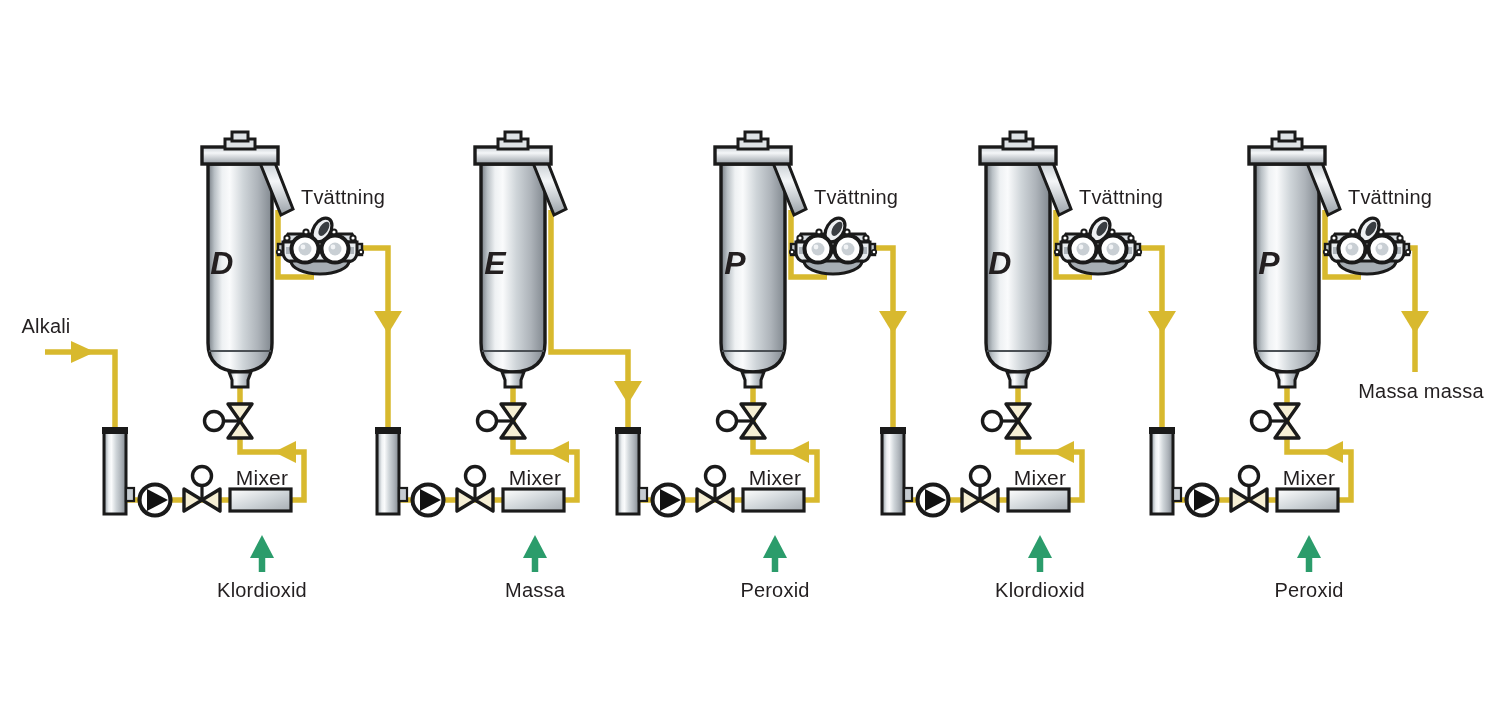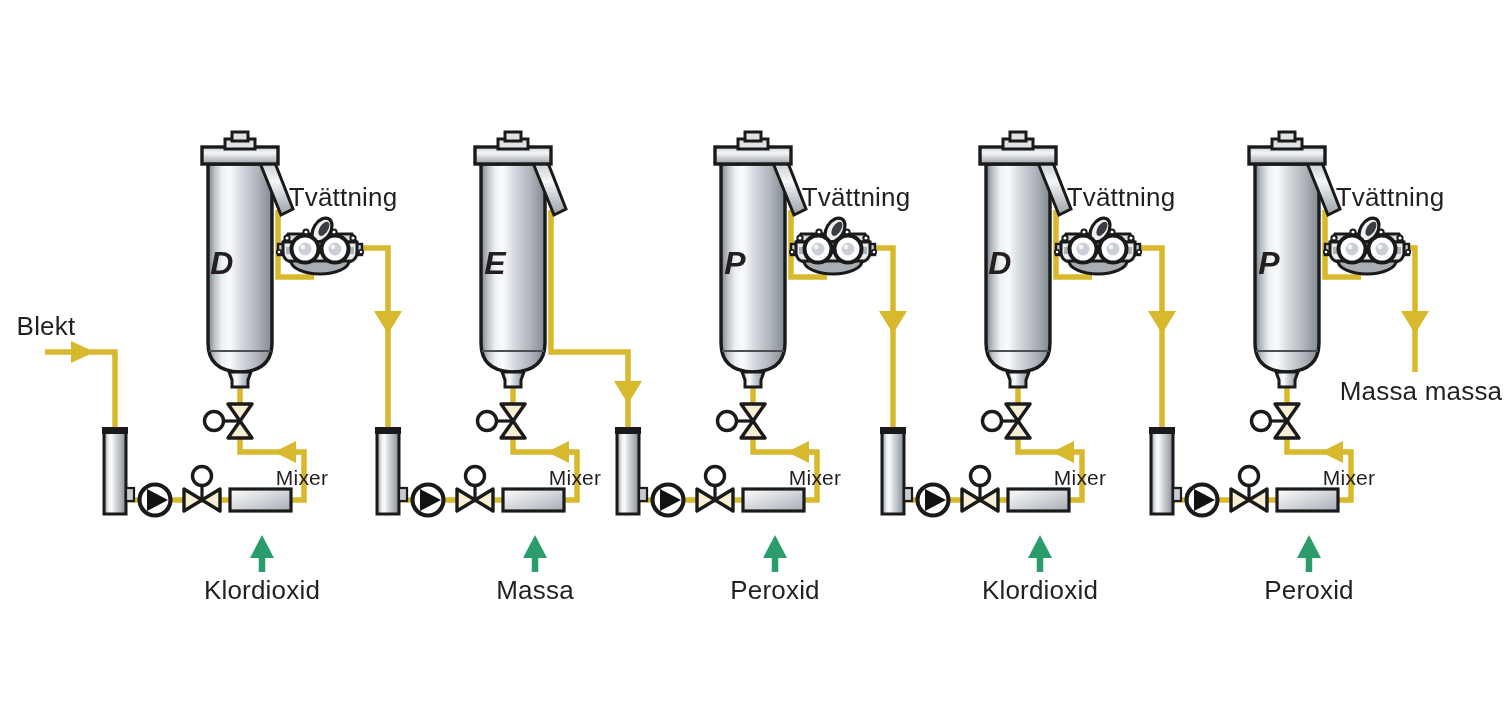--- a/index.html
+++ b/index.html
@@ -9,29 +9,29 @@
     background:#ffffff;
     font-family:"Liberation Sans","DejaVu Sans",sans-serif;
     overflow:hidden;
   }
   #diagram-svg{position:absolute;left:0;top:0;}
   .lbl{
     position:absolute;
     transform:translate(-50%,-50%);
     white-space:nowrap;
     color:#231F20;
-    font-size:26px;
+    font-size:20px;
     letter-spacing:0.2px;
   }
   .tower-letter{
     font-size:32px;
     font-weight:bold;
     font-style:italic;
   }
-  .mixer-lbl{font-size:21px;margin-left:40px;}
+  .mixer-lbl{font-size:21px;}
 </style>
 </head>
 <body>
 
 <div id="canvas">
 
 <svg id="diagram-svg" width="1507" height="710" viewBox="0 0 1507 710">
   <defs>
     <linearGradient id="gMetal" x1="0" y1="0" x2="1" y2="0">
       <stop offset="0" stop-color="#767D84"></stop>
@@ -201,21 +201,21 @@
     <use href="#standpipe" x="-125" y="430"></use>
     <use href="#pump" x="-85" y="500"></use>
     <use href="#valveH" x="-38" y="500"></use>
     <use href="#valveV" x="0" y="421"></use>
     <rect x="-10" y="489" width="61" height="22" fill="url(#gMixer)" stroke="#1A1A1A" stroke-width="3.2"></rect>
     <use href="#tower" y="130"></use>
     <use href="#washer" x="80" y="250"></use>
   </g>
 </svg>
 
-<div class="lbl" style="left:46px;top:326px">Blekt</div>
+<div class="lbl" style="left:46px;top:326px">Alkali</div>
 <div class="lbl" style="left:1421px;top:391px">Massa massa</div>
 
 <div class="lbl tower-letter" style="left:222px;top:263px">D</div>
 <div class="lbl tower-letter" style="left:495px;top:263px">E</div>
 <div class="lbl tower-letter" style="left:735px;top:263px">P</div>
 <div class="lbl tower-letter" style="left:1000px;top:263px">D</div>
 <div class="lbl tower-letter" style="left:1269px;top:263px">P</div>
 
 <div class="lbl" style="left:343px;top:197px">Tvättning</div>
 <div class="lbl" style="left:856px;top:197px">Tvättning</div>

